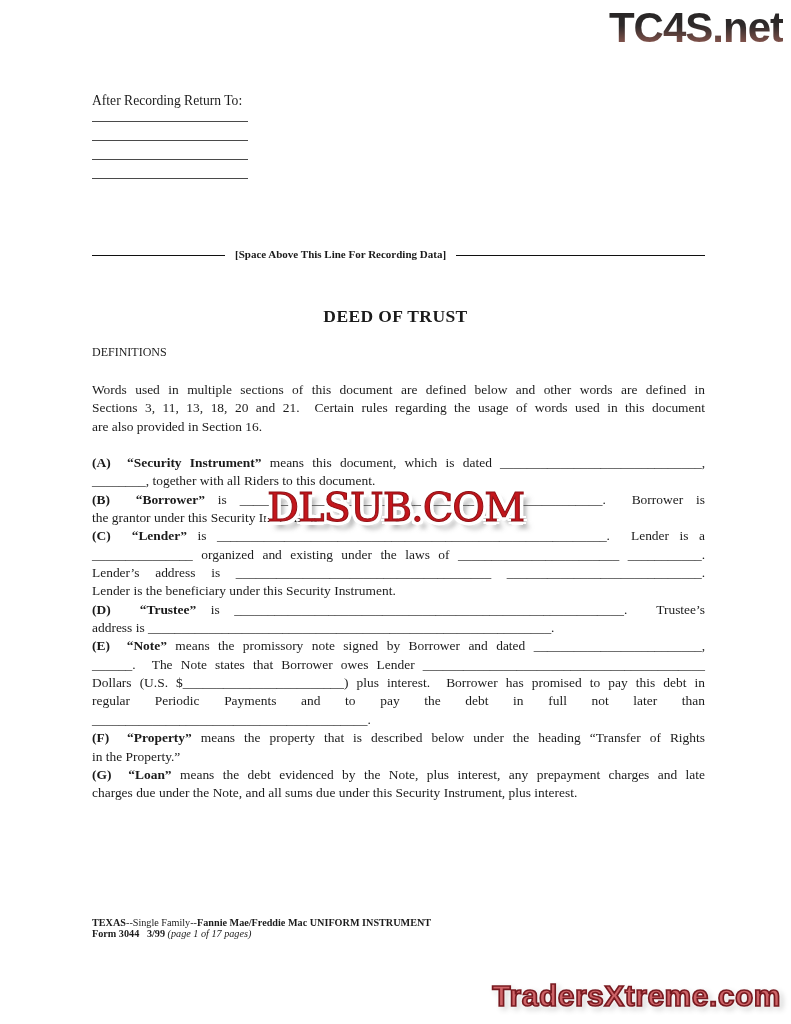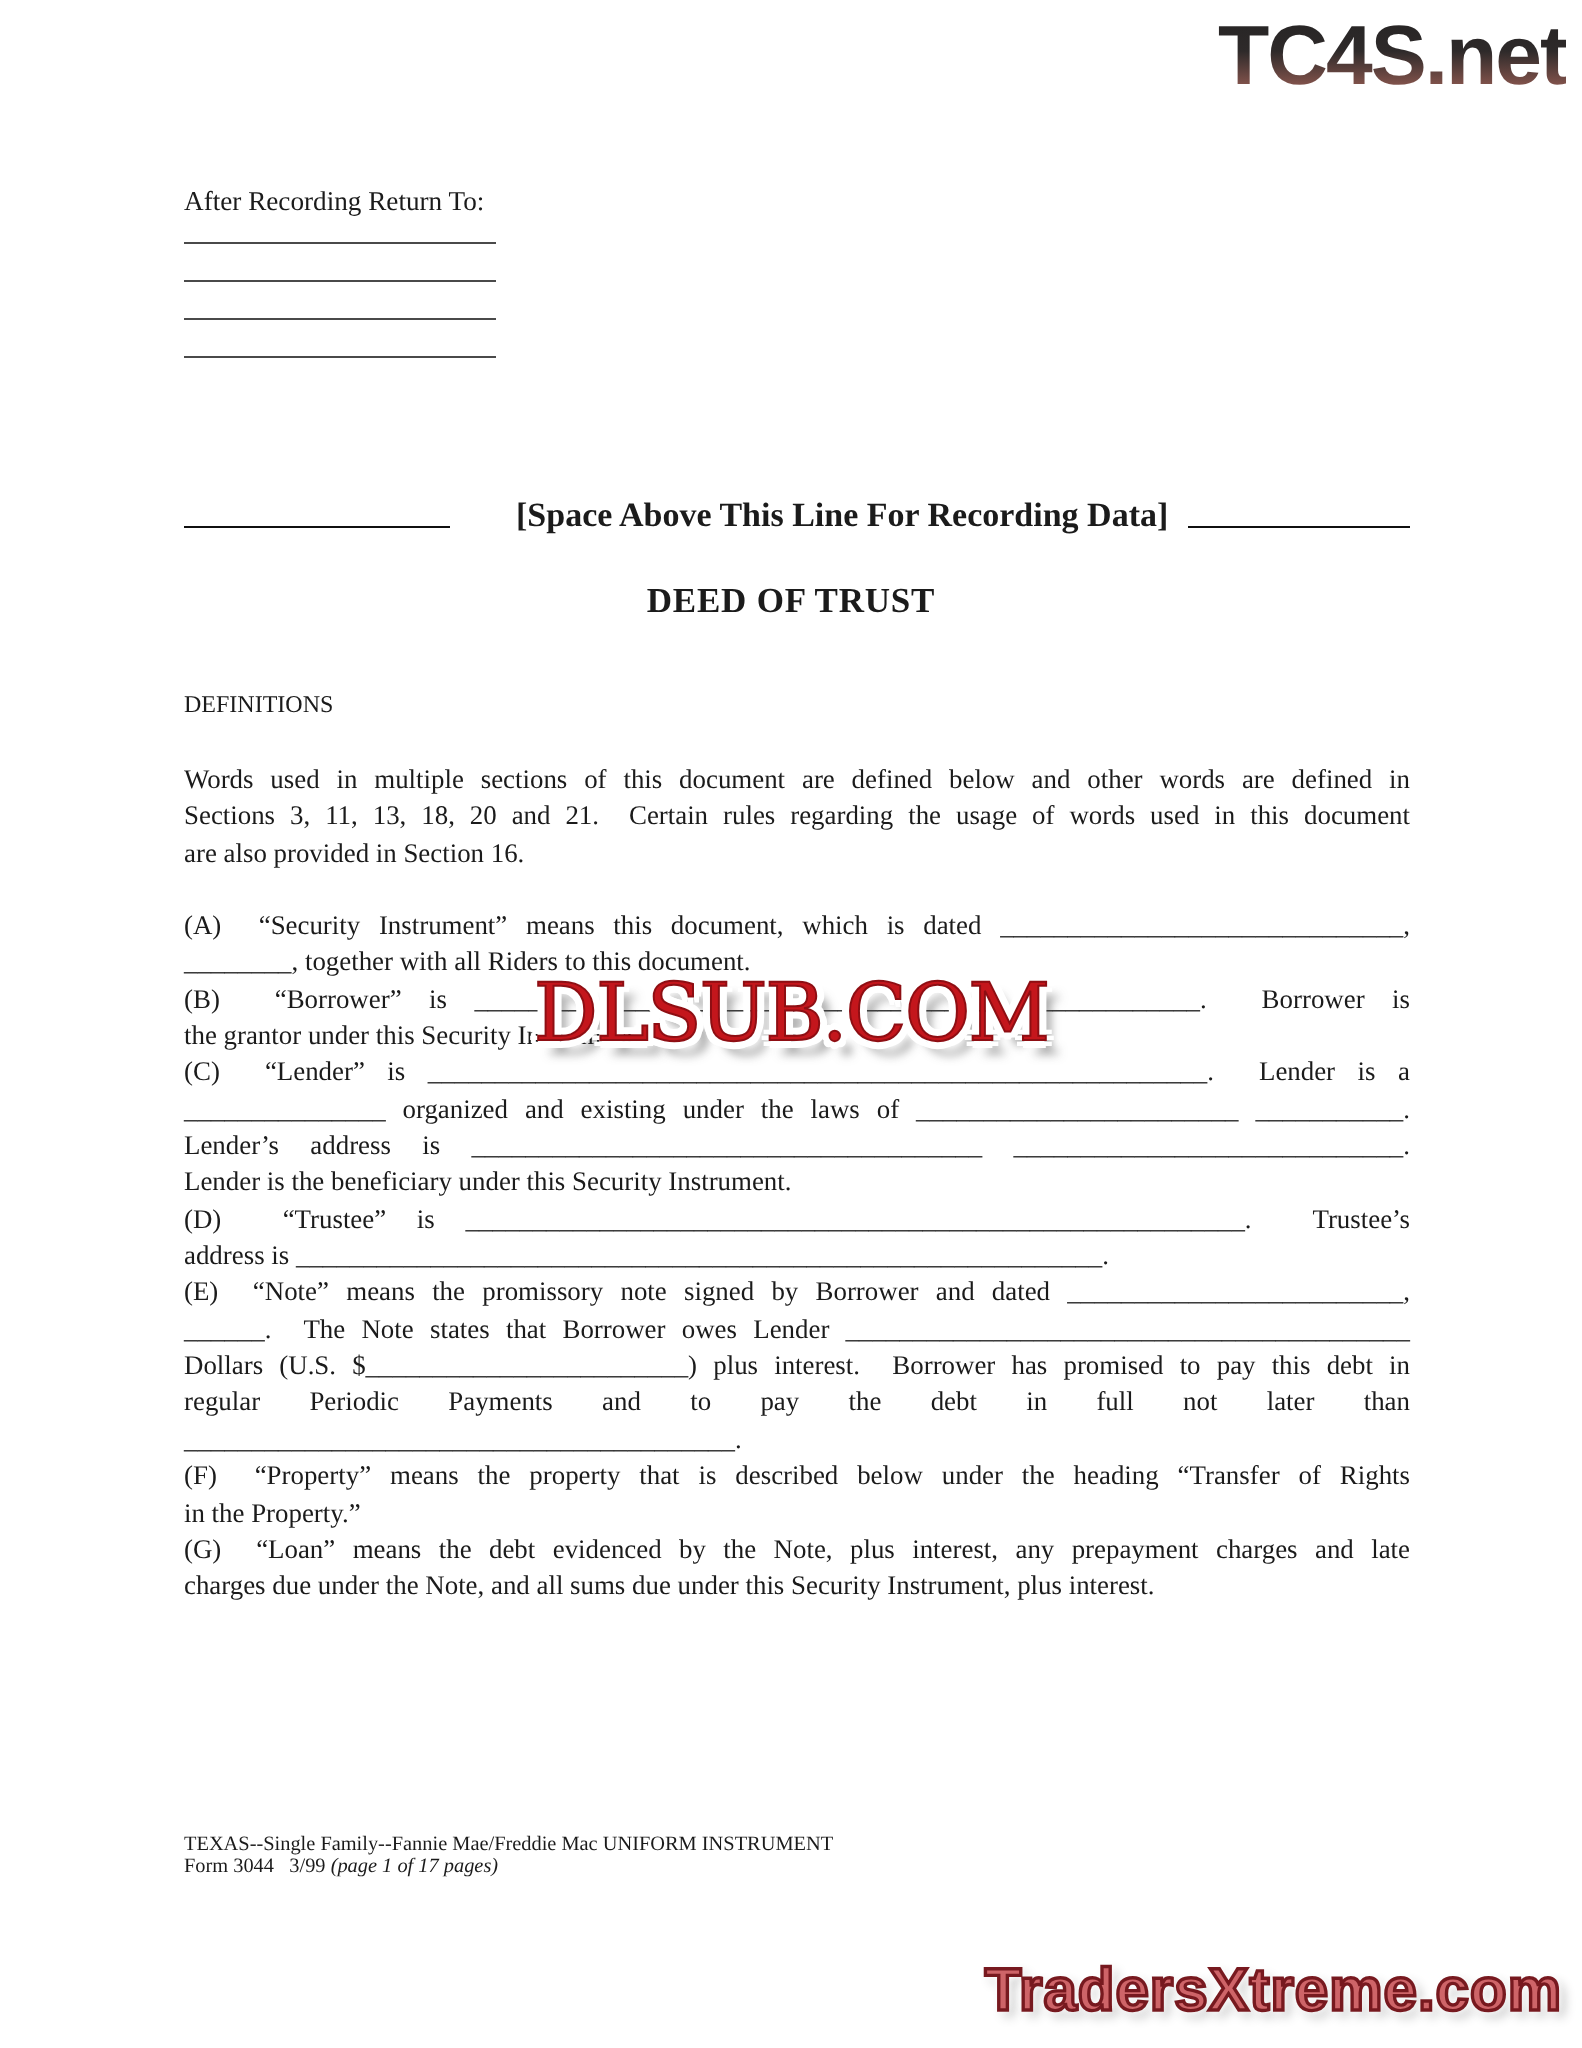--- a/index.html
+++ b/index.html
@@ -21,34 +21,34 @@
   .return-label{font-size:13.6px;}
   .blank-line{width:156px;height:18px;border-bottom:1.4px solid #4a4a4a;}
   .blank-line:first-child{height:12px;}
 
   
   .sep-row{position:absolute;left:92px;top:248px;width:613px;
            display:flex;align-items:flex-end;}
   .sep-line{height:0;border-top:1.7px solid #101010;margin-bottom:4px;}
   .sep-line.left{width:133px;margin-right:10px;}
   .sep-line.right{flex:1;margin-left:10px;}
-  .sep-label{font-weight:bold;font-size:17px;white-space:nowrap;margin-left:23px;}
+  .sep-label{font-weight:bold;font-size:11px;white-space:nowrap;}
 
   
-  .doc-title{position:absolute;top:290px;left:0;width:791px;margin:0;
+  .doc-title{position:absolute;top:306px;left:0;width:791px;margin:0;
              text-align:center;font-size:17.5px;font-weight:bold;letter-spacing:.4px;}
   .defs-heading{position:absolute;left:92px;top:345px;font-size:12px;}
 
   
   .textblock{position:absolute;left:92px;width:613px;}
   #intro{top:381px;}
   #definitions{top:454px;}
   .line{font-size:13.45px;line-height:18.35px;white-space:nowrap;}
   .line.j{text-align:justify;text-align-last:justify;text-justify:inter-word;}
-  .b{font-weight:normal;}
+  .b{font-weight:bold;}
   .i{font-style:italic;}
 
   
   .wm-stamp{position:absolute;left:50%;top:484px;transform:translateX(-50%);
             z-index:6;font-family:"DejaVu Serif", serif;font-weight:normal;
             font-size:40px;letter-spacing:-1px;color:#c4161c;
             -webkit-text-stroke:1px #8e0e13;
             text-shadow:
               -3px -3px 0 #fff, 3px -3px 0 #fff, -3px 3px 0 #fff, 3px 3px 0 #fff,
               -4px 0 0 #fff, 4px 0 0 #fff, 0 -4px 0 #fff, 0 4px 0 #fff,

